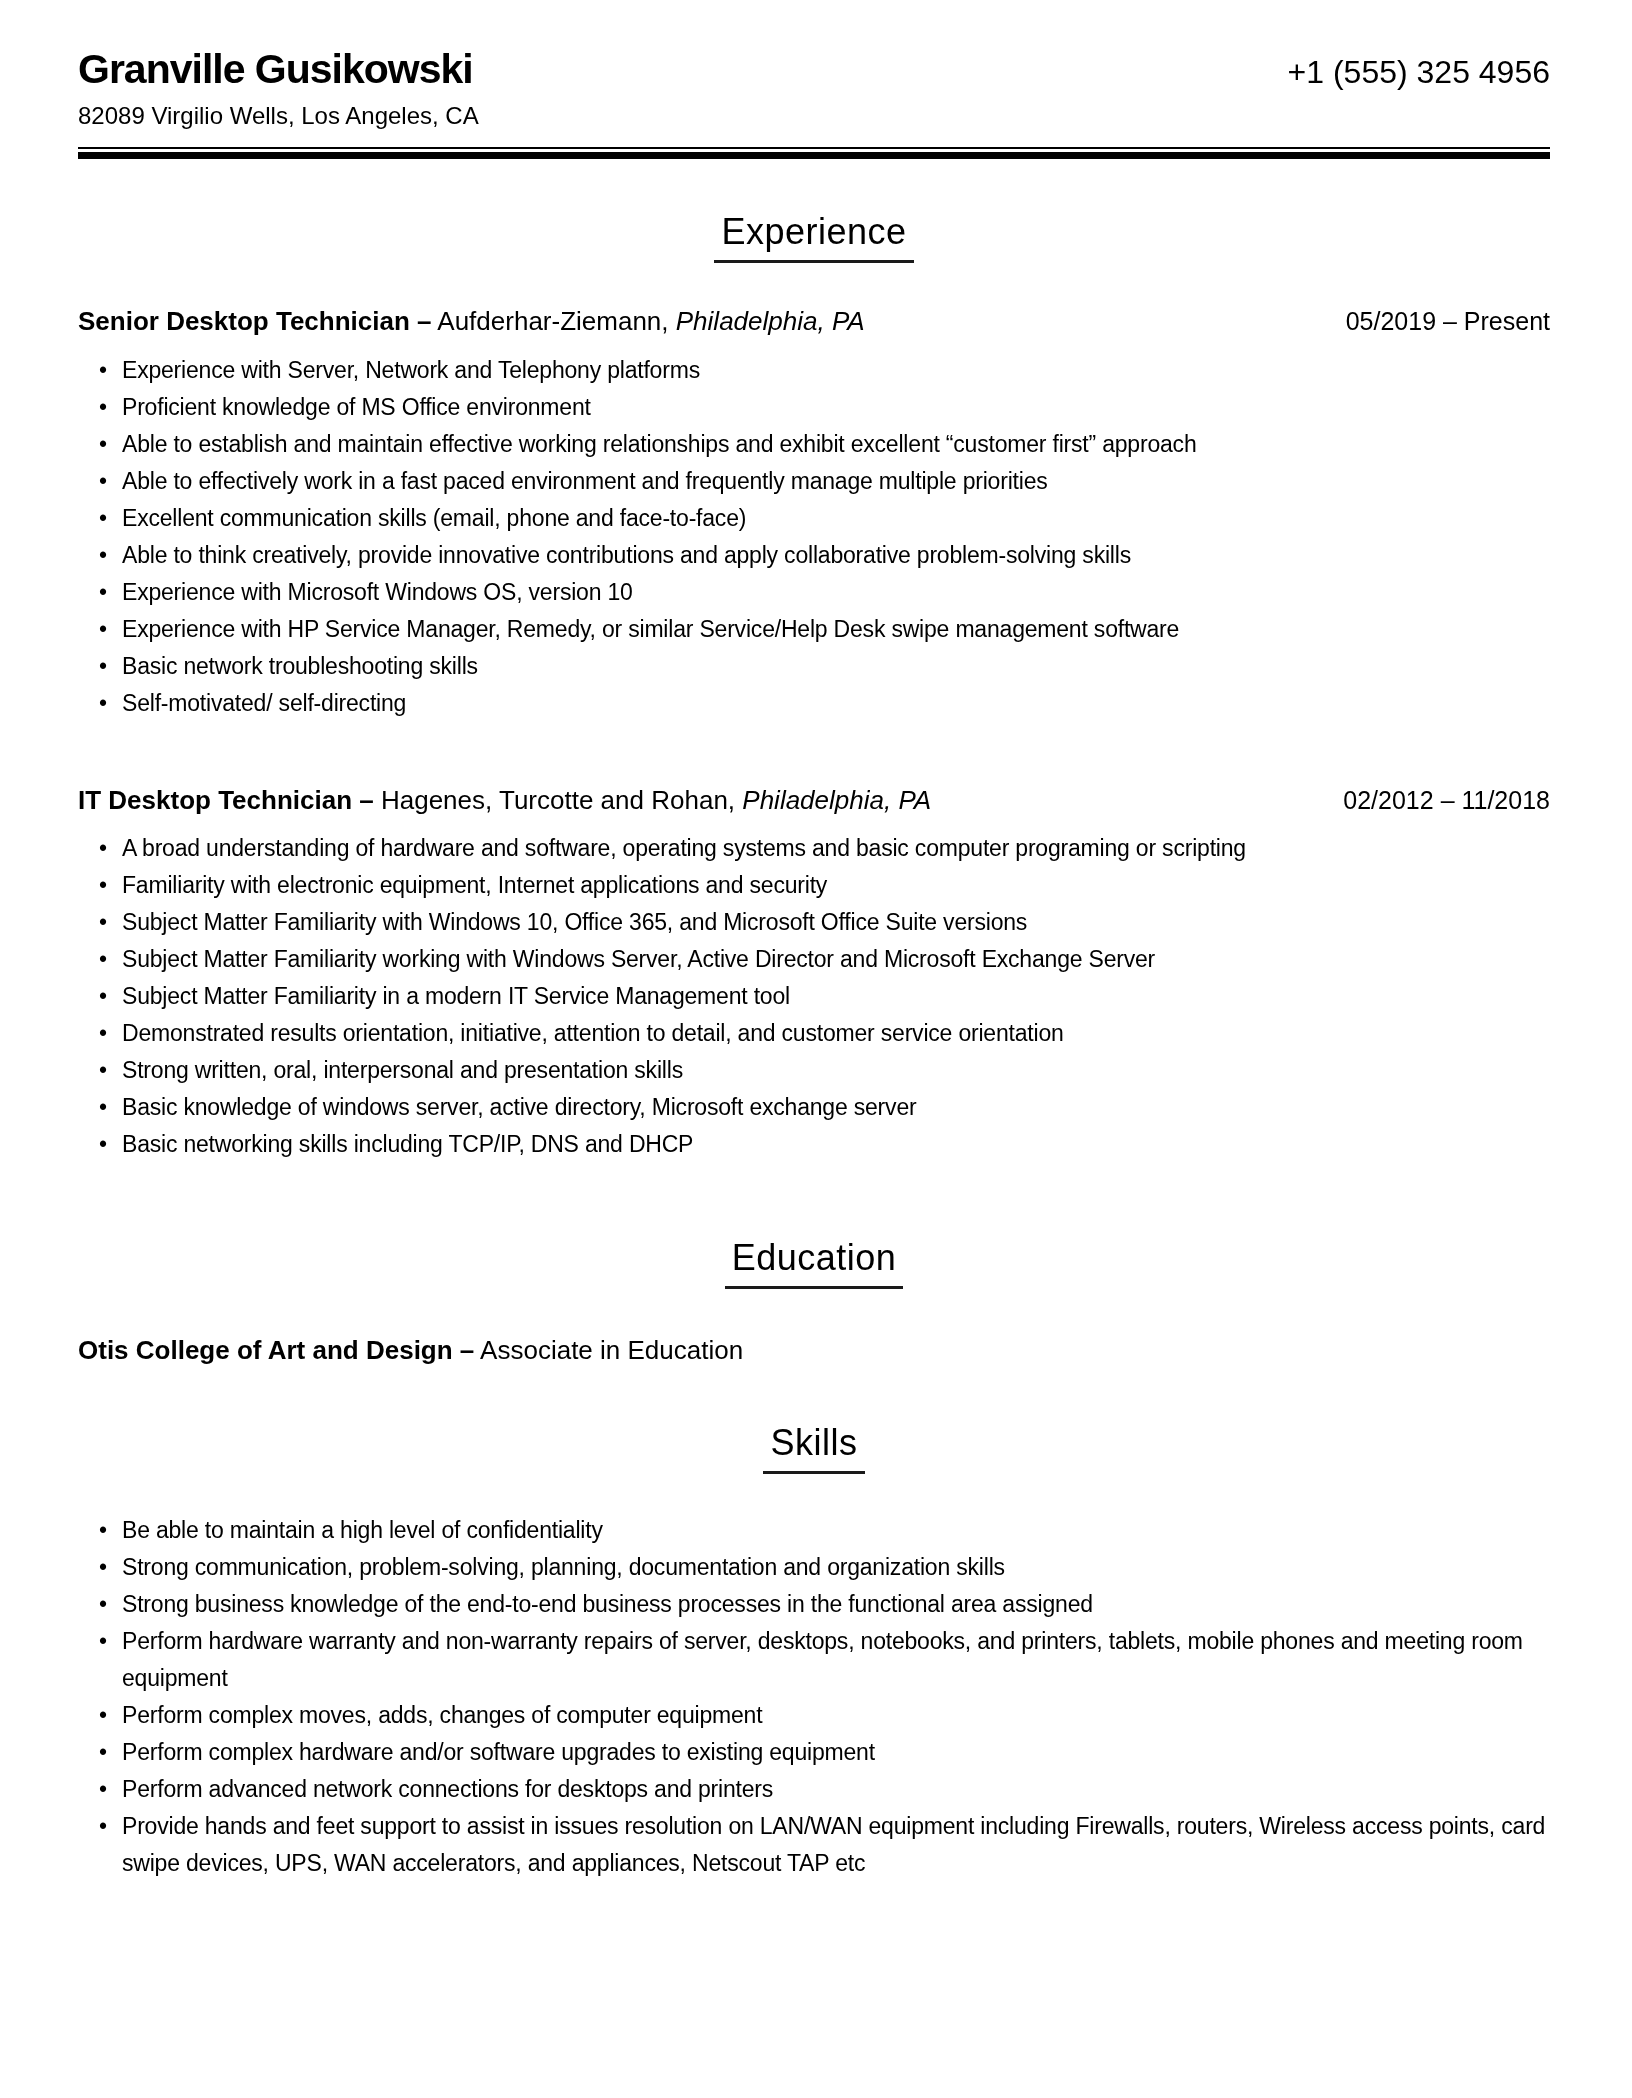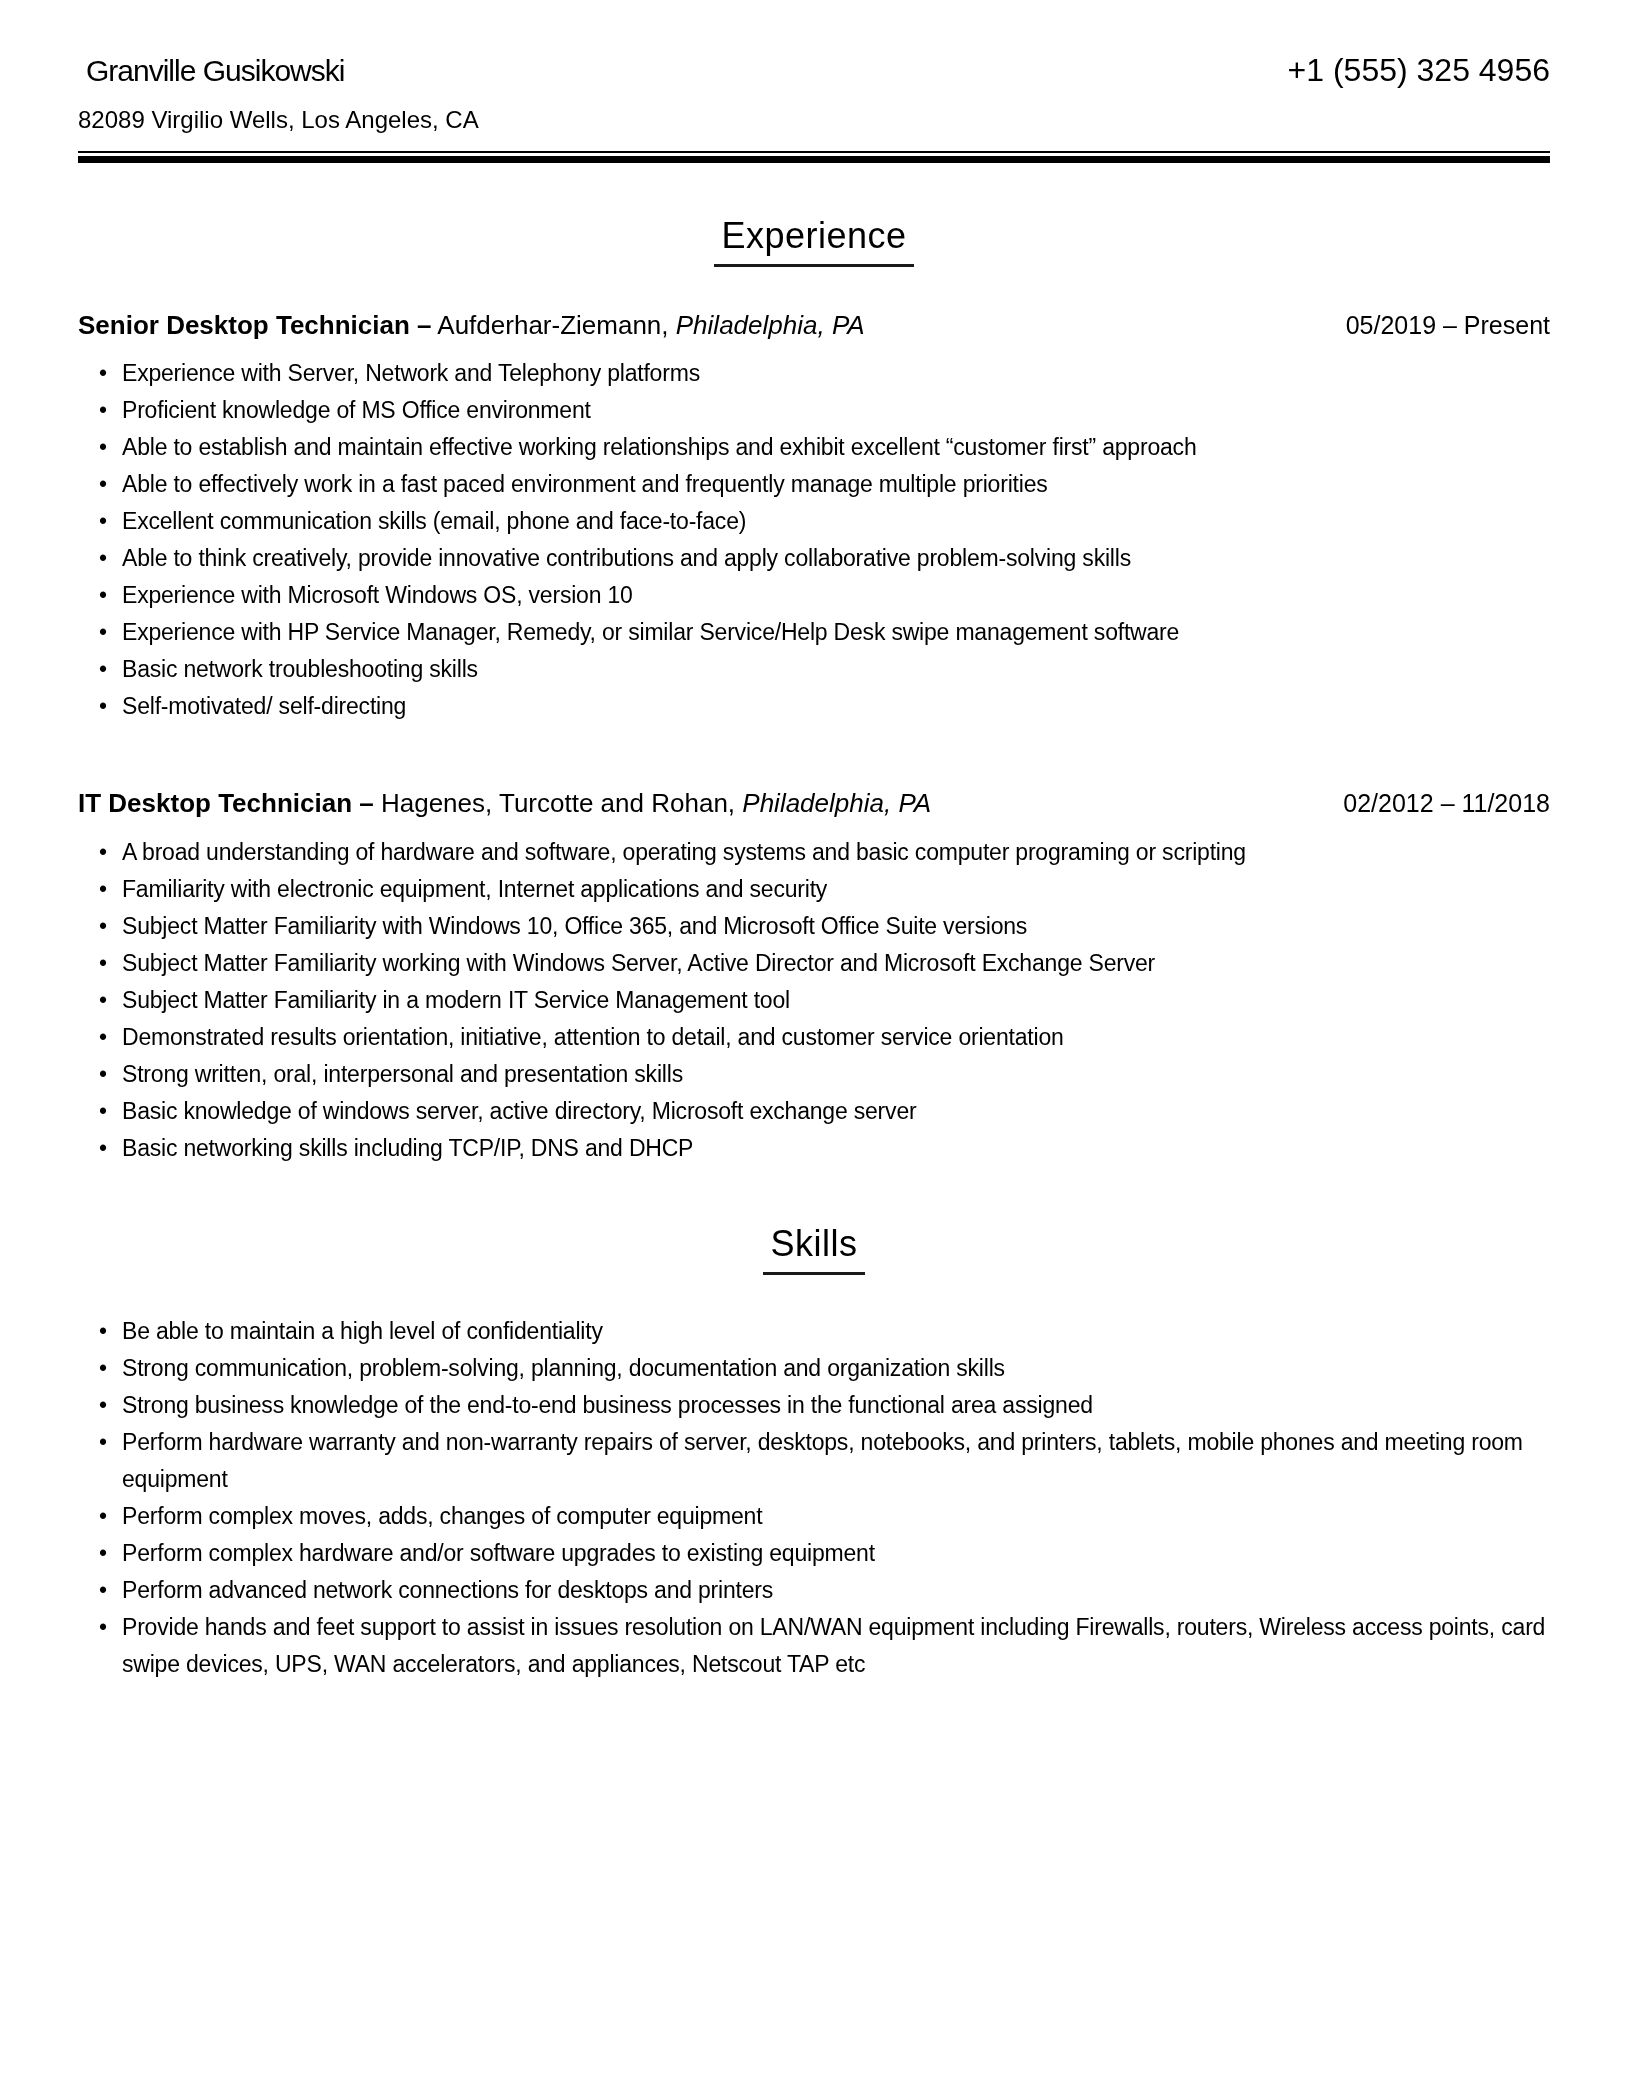--- a/index.html
+++ b/index.html
@@ -19,23 +19,23 @@
     background: #ffffff;
   }
 
   
   .header-row {
     display: flex;
     justify-content: space-between;
     align-items: baseline;
   }
   .name {
-    margin: 8px;
-    font-size: 30px;
-    font-weight: 400;
+    margin: 0;
+    font-size: 41px;
+    font-weight: 700;
     letter-spacing: -1px;
     line-height: 1.15;
   }
   .phone { font-size: 32px; }
   .address { font-size: 24px; margin-top: 9px; }
   .rule { margin-top: 17px; }
   .rule-thin  { height: 0; border-top: 2px solid #000; }
   .rule-thick { height: 7px; background: #000; margin-top: 3px; }
 
   
@@ -159,20 +159,29 @@
           <li>Subject Matter Familiarity working with Windows Server, Active Director and Microsoft Exchange Server</li>
           <li>Subject Matter Familiarity in a modern IT Service Management tool</li>
           <li>Demonstrated results orientation, initiative, attention to detail, and customer service orientation</li>
           <li>Strong written, oral, interpersonal and presentation skills</li>
           <li>Basic knowledge of windows server, active directory, Microsoft exchange server</li>
           <li>Basic networking skills including TCP/IP, DNS and DHCP</li>
         </ul>
     </article>
   </section>
 
+  <section class="education">
+    <div class="section-heading-wrap">
+      <h2 class="section-heading">Education</h2>
+    </div>
+    <div class="education-line">
+      <span class="bold">Otis College of Art and Design –</span>
+      <span>Associate in Education</span>
+    </div>
+  </section>
 
   <section class="skills">
     <div class="section-heading-wrap">
       <h2 class="section-heading">Skills</h2>
     </div>
     <ul class="bullets">
 
     <li>Be able to maintain a high level of confidentiality</li>
         <li>Strong communication, problem-solving, planning, documentation and organization skills</li>
         <li>Strong business knowledge of the end-to-end business processes in the functional area assigned</li>

